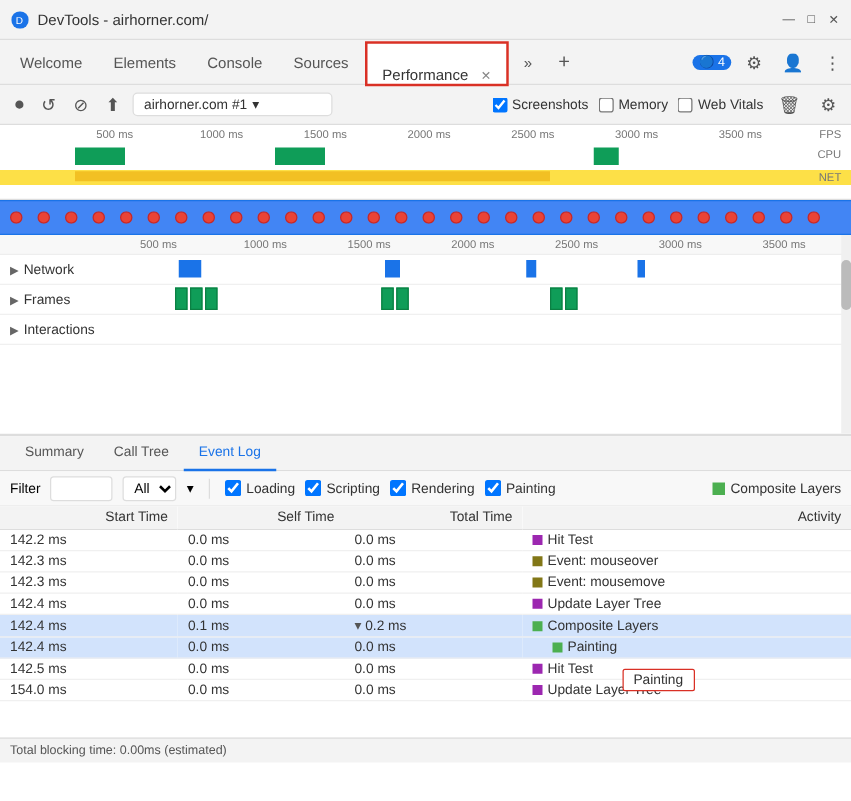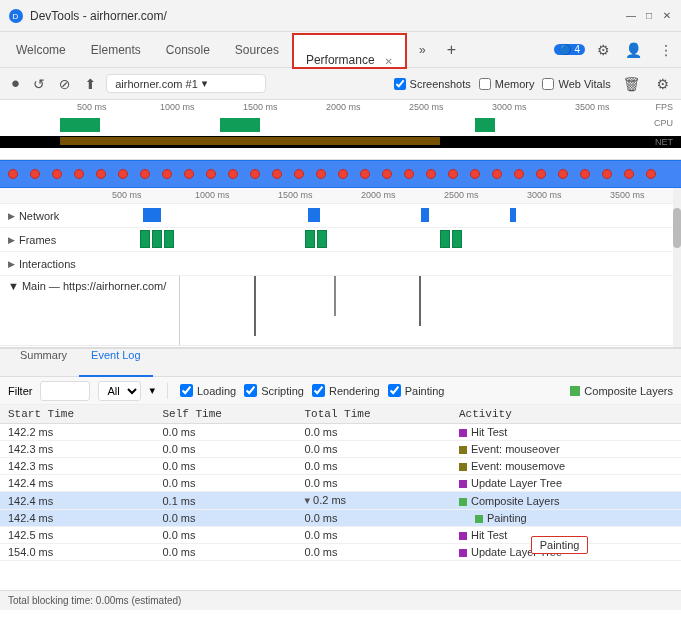--- a/index.html
+++ b/index.html
@@ -51,21 +51,21 @@
     .cb { width: 12px; height: 12px; }
 
     
     .timeline-overview {
       background: #fff; border-bottom: 1px solid #ddd;
       height: 60px; position: relative; overflow: hidden;
     }
 
     
     .fps-bars { height: 20px; background: #fff; position: relative; overflow: hidden; }
-    .cpu-bars { height: 12px; background: #000000; position: relative; overflow: hidden; }
+    .cpu-bars { height: 12px; background: #fde047; position: relative; overflow: hidden; }
 
     
     .screenshots-row {
       height: 28px; background: #4285f4; display: flex; align-items: center;
       overflow: hidden; border-top: 1px solid #1a73e8; border-bottom: 1px solid #1a73e8;
     }
     .red-dot { width: 10px; height: 10px; border-radius: 50%; background: #ea4335; border: 1px solid #c62828; flex-shrink: 0; margin: 0 4px; }
 
     
     .timeline-tracks {
@@ -103,21 +103,21 @@
     }
 
     
     .bottom-panel { background: #fff; border-top: 1px solid #ddd; }
     .bottom-tabs {
       display: flex; align-items: center; height: 28px;
       background: #f3f3f3; border-bottom: 1px solid #ddd;
       padding: 0 8px; gap: 0;
     }
     .bottom-tab {
-      padding: 0 12px; height: 28px; display: flex; 
+      padding: 0 12px; height: 28px; display: flex; align-items: center;
       cursor: pointer; font-size: 11px; color: #555; border-bottom: 2px solid transparent;
     }
     .bottom-tab.active { color: #1a73e8; border-bottom: 2px solid #1a73e8; }
 
     
     .filter-bar {
       display: flex; align-items: center; height: 28px;
       background: #f8f8f8; border-bottom: 1px solid #eee;
       padding: 0 8px; gap: 8px; font-size: 11px;
     }
@@ -128,22 +128,22 @@
     .filter-dropdown { border: 1px solid #ddd; border-radius: 3px; padding: 2px 4px; font-size: 11px; background: #fff; height: 20px; }
     .filter-cb-group { display: flex; align-items: center; gap: 4px; font-size: 11px; color: #333; }
     .filter-sep { width: 1px; height: 16px; background: #ddd; margin: 0 4px; }
     .composite-label { display: flex; align-items: center; gap: 4px; font-size: 11px; color: #333; margin-left: auto; }
     .composite-color { width: 10px; height: 10px; background: #4caf50; }
 
     
     .event-table { width: 100%; font-size: 11px; border-collapse: collapse; }
     .event-table th {
       background: #f3f3f3; border-bottom: 1px solid #ddd;
-      padding: 3px 8px; text-align: left; font-weight: 500; color: #333;
-      position: sticky; top: 0; font-family: Liberation Mono, monospace;
+      padding: 3px 8px; text-align: right; font-weight: 500; color: #333;
+      position: sticky; top: 0;
     }
     .event-table td { padding: 2px 8px; border-bottom: 1px solid #f0f0f0; color: #333; }
     .activity-icon { width: 8px; height: 8px; display: inline-block; margin-right: 4px; vertical-align: middle; }
 
     .table-container { height: 185px; overflow-y: auto; position: relative; }
 
     
     .status-bar {
       height: 20px; background: #f3f3f3; border-top: 1px solid #ddd;
       display: flex; align-items: center; padding: 0 8px;
@@ -333,41 +333,34 @@
       <div style="position:absolute;left:380px;top:2px;width:10px;height:18px;background:#0f9d58;border:1px solid #0b8043;"></div>
       <div style="position:absolute;left:392px;top:2px;width:10px;height:18px;background:#0f9d58;border:1px solid #0b8043;"></div>
     </div>
   </div>
 
   <div class="track-row">
     <span class="expand-arrow">▶</span>
     <span class="track-label">Interactions</span>
   </div>
 
-  <div class="main-track">
-    <div class="main-track-label">▼ Main — https://airhorner.com/</div>
-    <div class="main-track-bars">
-
-      <div style="position:absolute;left:5px;top:0;width:1px;height:100%;background:#ccc;"></div>
-      <div style="position:absolute;left:80px;top:0;width:2px;height:60px;background:#666;"></div>
-      <div style="position:absolute;left:160px;top:0;width:2px;height:40px;background:#888;"></div>
-      <div style="position:absolute;left:245px;top:0;width:2px;height:50px;background:#666;"></div>
-    </div>
-  </div>
 
   <div class="scrollbar-track">
     <div class="scrollbar-thumb"></div>
   </div>
 </div>
 
 <div class="bottom-panel">
 
   <div class="bottom-tabs">
     <div class="bottom-tab">
       <span>Summary</span>
+    </div>
+    <div class="bottom-tab">
+      <span>Call Tree</span>
     </div>
     <div class="bottom-tab active">
       <span>Event Log</span>
     </div>
   </div>
 
   <div class="filter-bar">
     <span>Filter</span>
     <input class="filter-input" type="text" placeholder="" style="">
     <select class="filter-dropdown">

